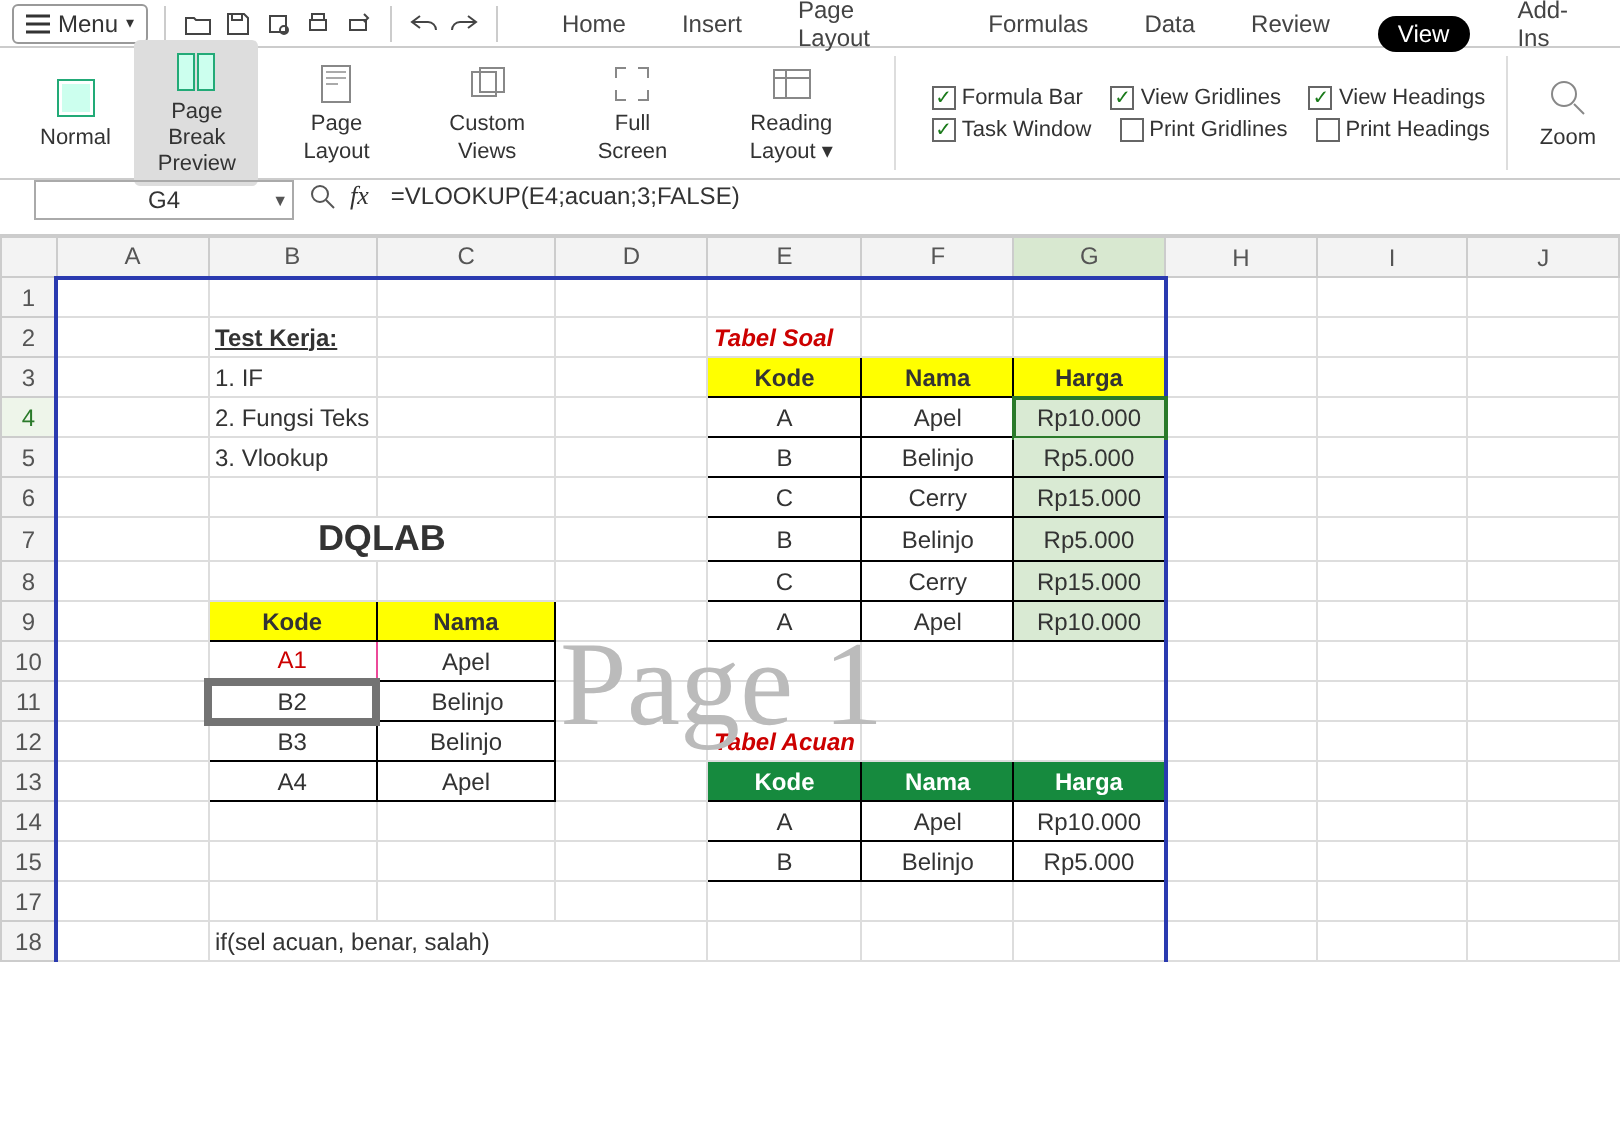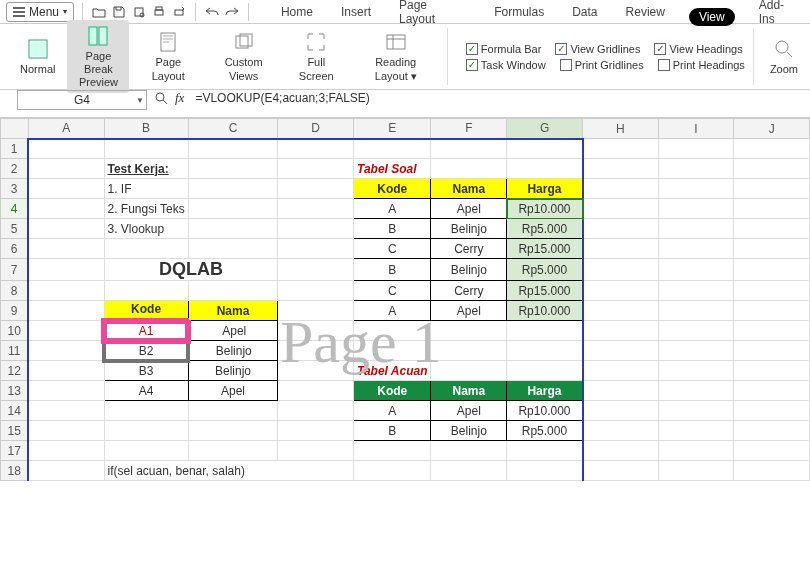--- a/index.html
+++ b/index.html
@@ -366,21 +366,21 @@
       <td class="center" style="border:1px solid #000;"><span>Apel</span></td>
       <td class="center" style="border:1px solid #000; background:#d9ead3; border-right:2px solid #2a3ab0;"><span>Rp10.000</span></td>
       <td></td>
           <td></td>
           <td></td>
         </tr>
 
     <tr>
           <th class="rowhead">10</th>
       <td style="border-left:2px solid #2a3ab0;"></td>
-      <td class="center" style="border:6px solid #ec4899; color:#c00;"><span>A1</span></td>
+      <td class="center" style="border:1px solid #ec4899; color:#c00;"><span>A1</span></td>
       <td class="center" style="border:1px solid #000;"><span>Apel</span></td>
       <td></td>
           <td></td>
           <td></td>
           <td style="border-right:2px solid #2a3ab0;"></td>
           <td></td>
           <td></td>
           <td></td>
         </tr>
 

